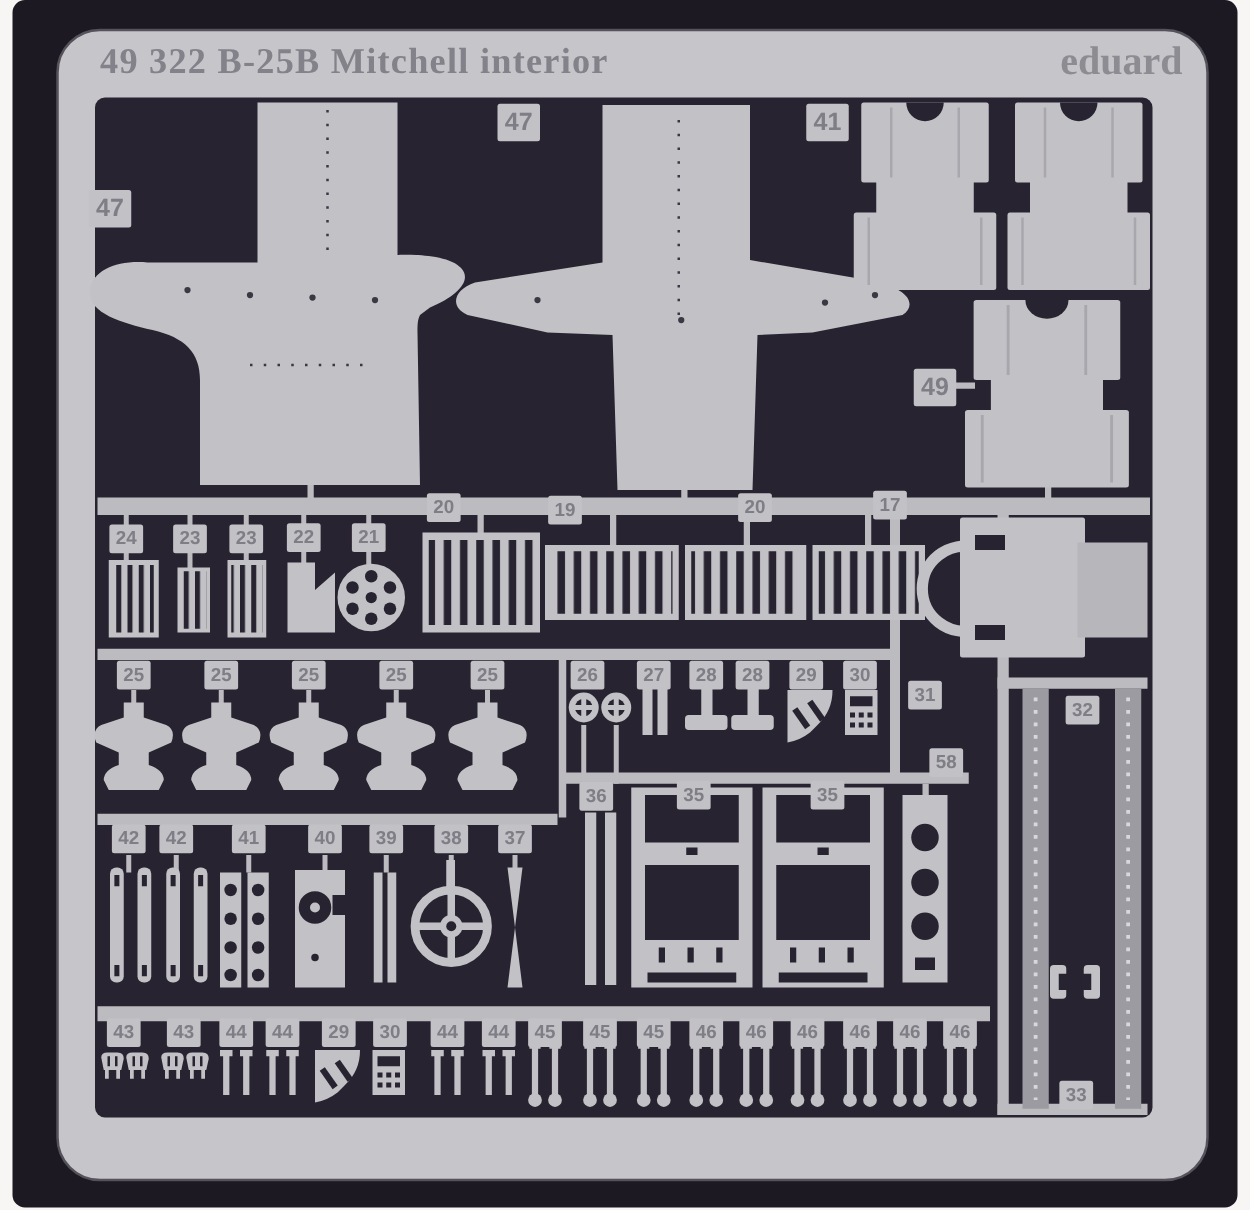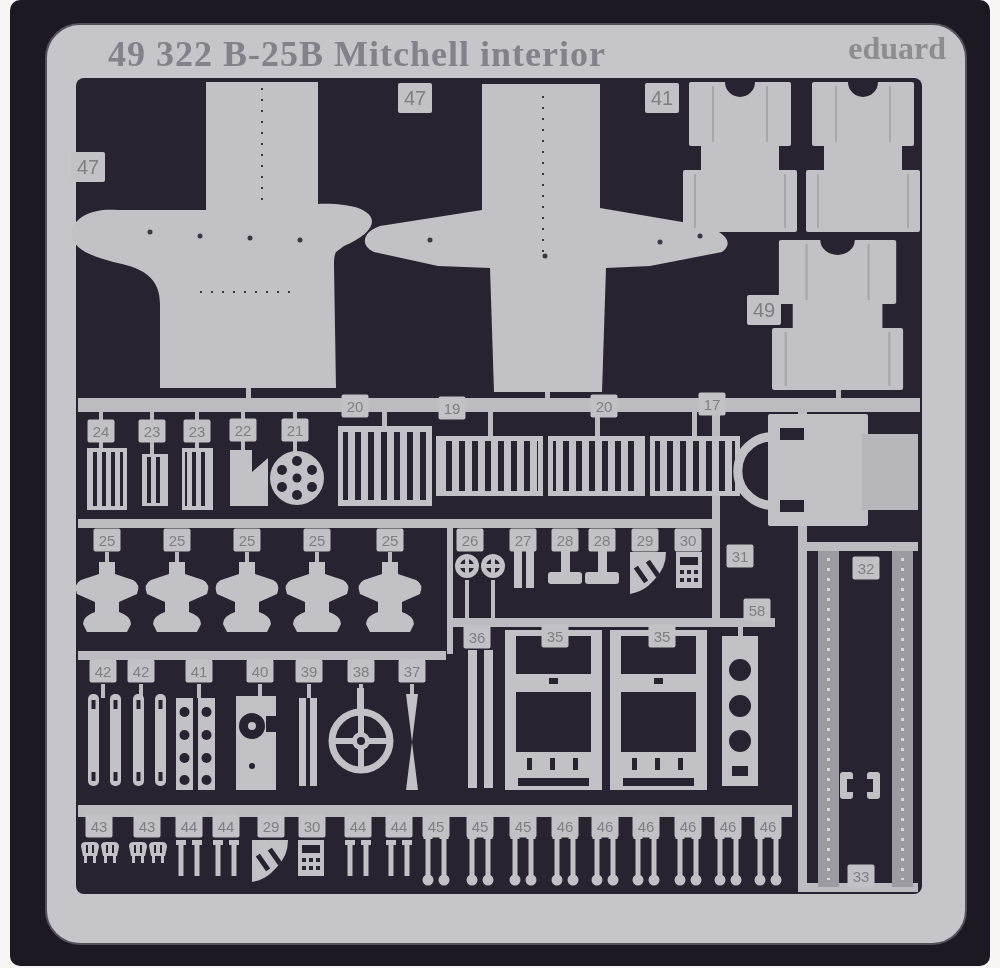--- a/index.html
+++ b/index.html
@@ -4,28 +4,28 @@
 <style>
   html,body{margin:0;padding:0;background:#f7f6f4;}
   #stage{position:relative;width:1000px;height:968px;background:#f7f6f4;overflow:hidden;
          font-family:"Liberation Sans",sans-serif;}
   #stage svg{position:absolute;left:0;top:0;}
   .metal{fill:#c2c1c5;}
   .metal2{fill:#b7b6bb;}
   .dark{fill:#282330;}
   .overlay-text{position:absolute;white-space:nowrap;}
   .plate-title{left:80px;top:33px;font-family:"Liberation Serif",serif;font-weight:bold;
-               font-size:36px;letter-spacing:1px;color:#83828a;margin-left:28px;}
+               font-size:29px;letter-spacing:1px;color:#83828a;}
   .brand{right:54px;top:30px;font-family:"Liberation Serif",serif;font-weight:bold;
          font-size:32px;color:#8d8c92;}
   .footer-left{left:80px;top:901px;font-weight:bold;font-size:23px;letter-spacing:1px;color:#7b7a82;}
   .footer-right{right:88px;top:900px;font-weight:bold;font-size:23px;color:#82818a;}
   #tags-layer{position:absolute;left:0;top:0;width:100%;height:100%;}
   .tag{position:absolute;transform:translate(-50%,-50%);min-width:27px;height:23px;
-       background:#c2c1c5;color:#7f7e86;font-weight:normal;font-size:15px;line-height:23px;
+       background:#c2c1c5;color:#7f7e86;font-weight:bold;font-size:15px;line-height:23px;
        text-align:center;border-radius:2px;padding:0 2px;box-sizing:border-box;}
   .tag.lg{min-width:34px;height:30px;font-size:20px;line-height:30px;}
 </style>
 </head>
 <body>
 
 <div id="stage">
 
 <svg width="1000" height="968" viewBox="0 0 1000 968">
   <defs>
@@ -369,21 +369,21 @@
   </g>
 </svg>
 
 <div class="overlay-text plate-title">49 322  B-25B Mitchell interior</div>
 <div class="overlay-text brand">eduard</div>
 
 <div id="tags-layer">
       <div class="tag lg" style="left: 88px; top: 167px;">47</div>
       <div class="tag lg" style="left: 415px; top: 98px;">47</div>
       <div class="tag lg" style="left: 662px; top: 98px;">41</div>
-      <div class="tag lg" style="left: 748px; top: 310px; margin-left: 16px;">49</div>
+      <div class="tag lg" style="left: 748px; top: 310px;">49</div>
       <div class="tag" style="left: 355px; top: 406px;">20</div>
       <div class="tag" style="left: 452px; top: 408px;">19</div>
       <div class="tag" style="left: 604px; top: 406px;">20</div>
       <div class="tag" style="left: 712px; top: 404px;">17</div>
       <div class="tag" style="left: 101px; top: 431px;">24</div>
       <div class="tag" style="left: 152px; top: 431px;">23</div>
       <div class="tag" style="left: 197px; top: 431px;">23</div>
       <div class="tag" style="left: 243px; top: 430px;">22</div>
       <div class="tag" style="left: 295px; top: 430px;">21</div>
       <div class="tag" style="left: 740px; top: 522px; margin-top: 34px;">31</div>

